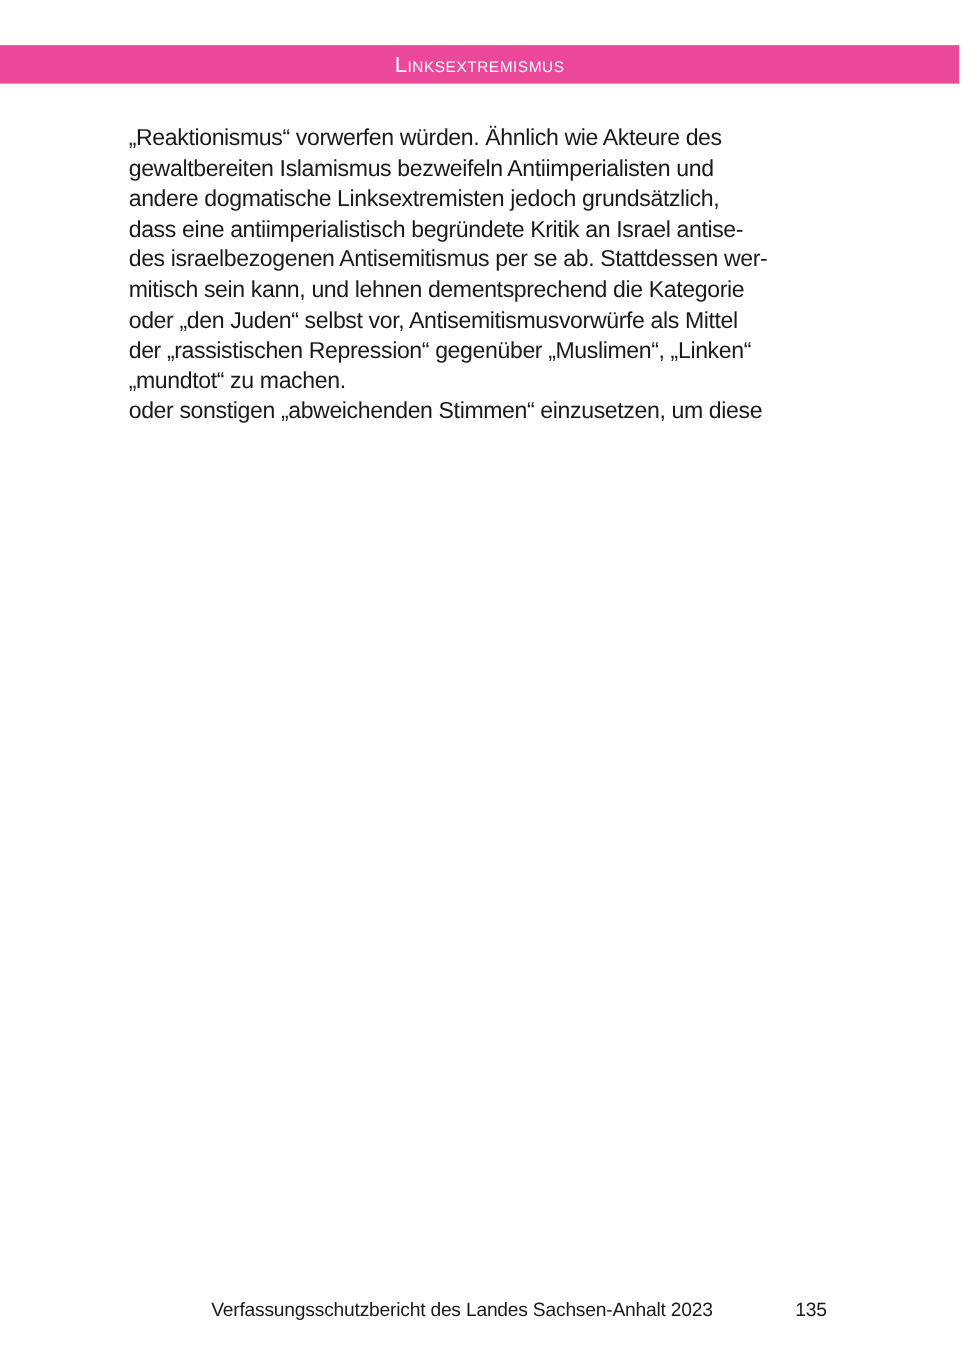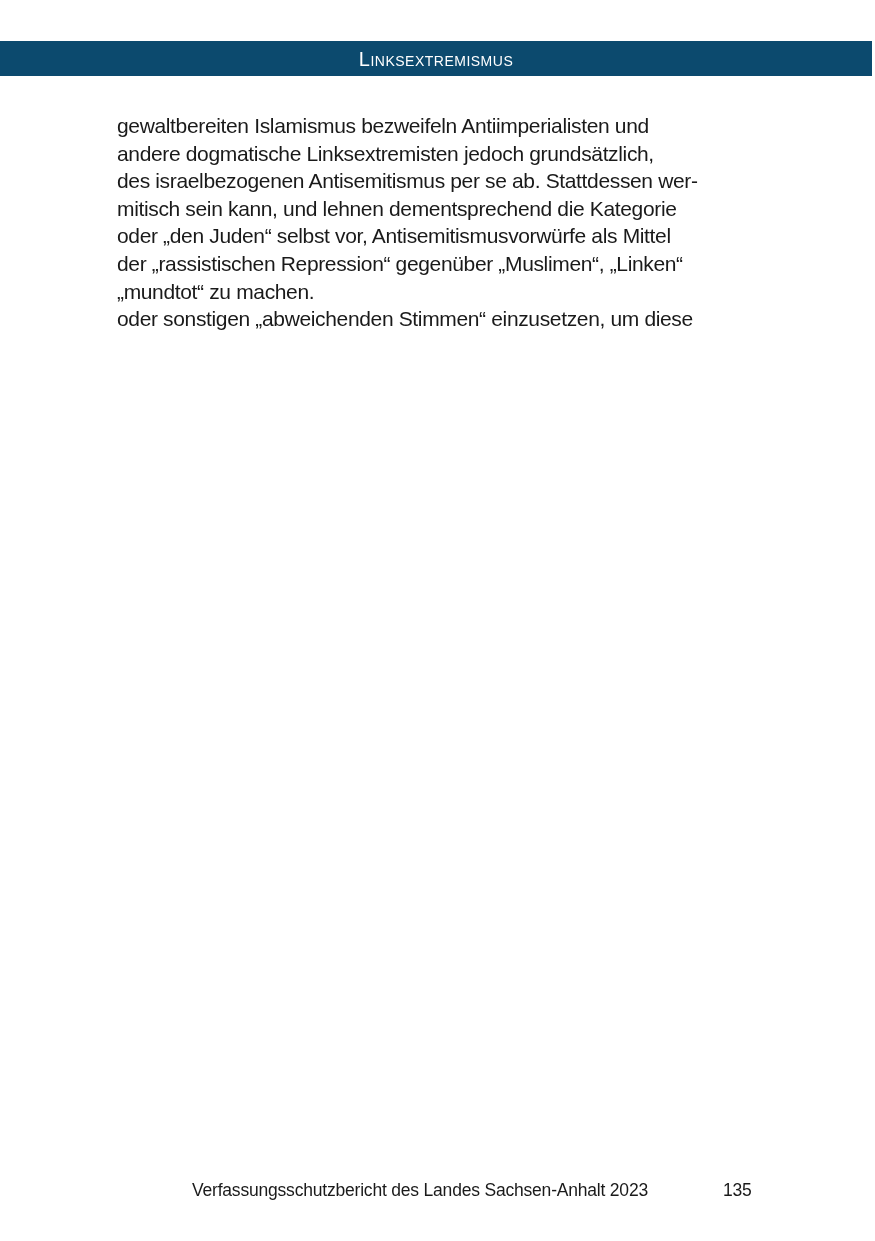--- a/index.html
+++ b/index.html
@@ -14,21 +14,21 @@
       overflow: hidden;
       font-family: "Liberation Sans", "DejaVu Sans", sans-serif;
       color: #1a1a1a;
     }
     .header-bar {
       position: absolute;
       left: 0;
       top: 41px;
       width: 872px;
       height: 35px;
-      background: #0c4a6e;
+      background: #ec4899;
       display: flex;
       align-items: center;
       justify-content: center;
     }
     .header-title {
       color: #ffffff;
       font-family: "Liberation Sans", "DejaVu Sans", sans-serif;
       font-size: 20px;
       letter-spacing: 0.5px;
       font-variant: small-caps;
@@ -78,22 +78,24 @@
     }
   </style>
 </head>
 <body>
 
 <div class="header-bar">
   <span class="header-title">Linksextremismus</span>
 </div>
 
 <div class="body-text">
+  <span class="body-line">„Reaktionismus“ vorwerfen würden. Ähnlich wie Akteure des</span>
   <span class="body-line">gewaltbereiten Islamismus bezweifeln Antiimperialisten und</span>
   <span class="body-line">andere dogmatische Linksextremisten jedoch grundsätzlich,</span>
+  <span class="body-line">dass eine antiimperialistisch begründete Kritik an Israel antise-</span>
   <span class="body-line">des israelbezogenen Antisemitismus per se ab. Stattdessen wer-</span>
   <span class="body-line">mitisch sein kann, und lehnen dementsprechend die Kategorie</span>
   <span class="body-line">oder „den Juden“ selbst vor, Antisemitismusvorwürfe als Mittel</span>
   <span class="body-line">der „rassistischen Repression“ gegenüber „Muslimen“, „Linken“</span>
   <span class="body-line">„mundtot“ zu machen.</span>
   <span class="body-line">oder sonstigen „abweichenden Stimmen“ einzusetzen, um diese</span>
 </div>
 
 <div class="footer">
   <span class="footer-title">Verfassungsschutzbericht des Landes Sachsen-Anhalt 2023</span>

